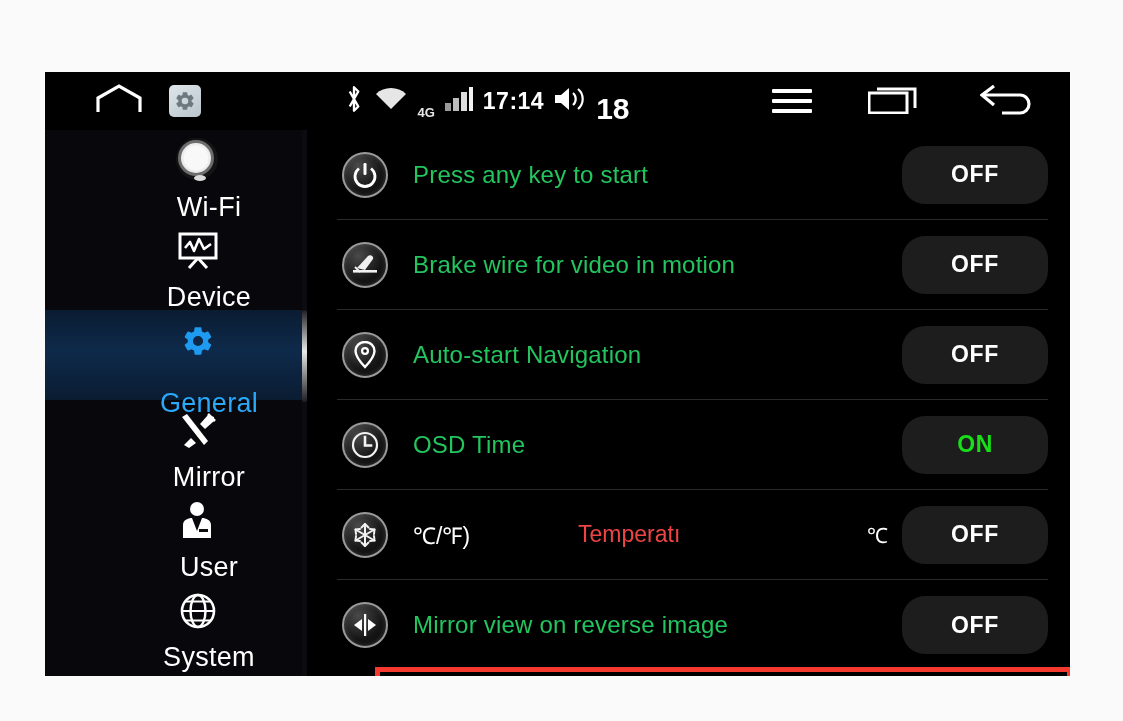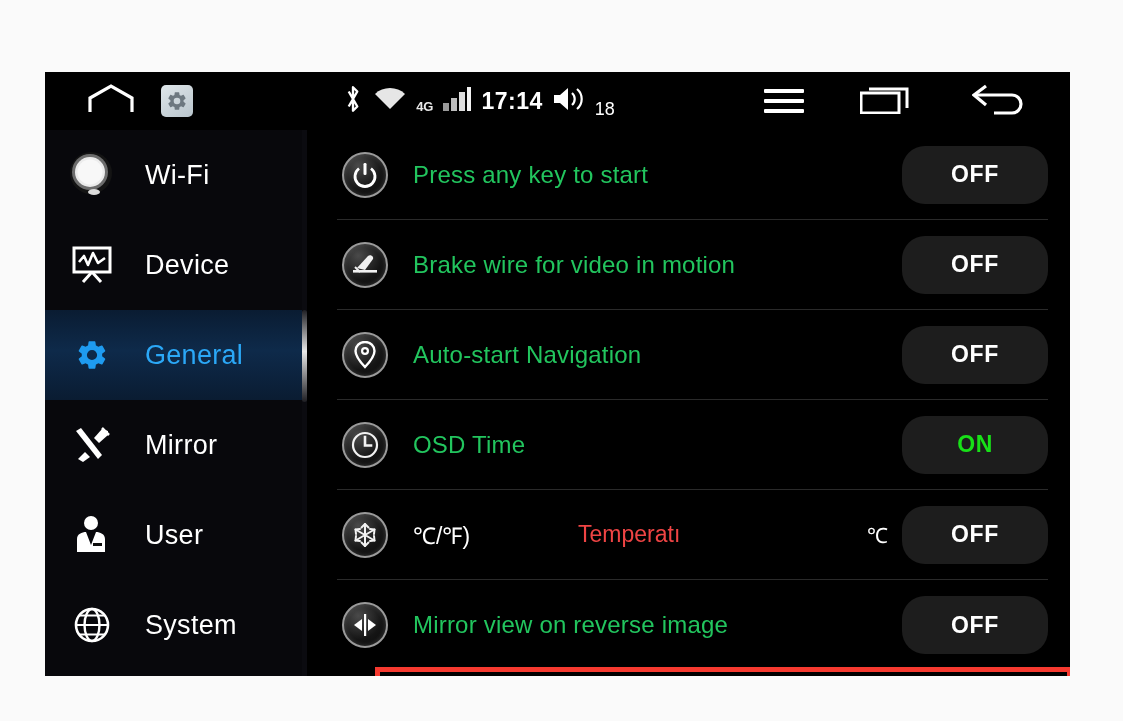--- a/index.html
+++ b/index.html
@@ -14,70 +14,72 @@
   #device {
     position: absolute;
     left: 45px; top: 72px;
     width: 1025px; height: 604px;
     background: #000;
     overflow: hidden;
   }
 
   
   #statusbar {
-    position: absolute; left: 4px; top: 0;
+    position: absolute; left: 12px; top: 0;
     width: 100%; height: 58px;
     background: #000;
     display: flex; align-items: center; text-align: center;
   }
   .sb-left { display: flex; align-items: center; gap: 26px; padding-left: 38px; }
 
   .ic-settings-app {
     width: 32px; height: 32px; border-radius: 5px;
     background: linear-gradient(145deg,#dfe6ea,#b9c5cc);
     display: flex; align-items: center; justify-content: center;
   }
 
   .sb-center {
     flex: 1; display: flex; align-items: center; justify-content: center;
     gap: 9px; color: #fff;
   }
   .sb-clock { font-size: 23px; font-weight: bold; letter-spacing: .5px; }
-  .sb-batt  { font-size: 18px; font-weight: normal; margin-top: 16px; }
+  .sb-batt  { font-size: 30px; font-weight: bold; margin-top: 16px; }
   .sig-4g   { font-size: 13px; font-weight: bold; color: #e8e8e8; align-self: flex-end; margin-bottom: 6px; }
 
   .sb-right { display: flex; align-items: center; gap: 56px; padding-right: 44px; }
   .ic-menu { width: 40px; height: 24px; display: flex; flex-direction: column; justify-content: space-between; }
   .ic-menu span { display: block; height: 4px; background: #fff; border-radius: 1px; }
 
   
   #panelbody { position: absolute; left: 0; top: 58px; width: 100%; bottom: 0; display: flex; }
 
   
   #sidebar {
     width: 262px; height: 100%;
     background: #08080c;
     position: relative; flex: 0 0 262px;
   }
   .side-item {
     height: 90px; display: flex; align-items: center;
-    padding-left: 16px; position: relative;
+    padding-left: 44px; position: relative;
     cursor: pointer;
+    flex-direction: column;
   }
   .side-item .s-ico {
     width: 62px; flex: 0 0 62px;
     display: flex; align-items: center; justify-content: center;
     color: #fff;
   }
   .side-item .s-lbl {
     font-size: 27px; color: #fff; font-weight: normal;
     margin-left: 22px; letter-spacing: .3px;
   }
   .side-item.active {
     background: linear-gradient(180deg,#0a1c32 0%,#0e2a4a 45%,#0a1c32 100%);
+    gap: 16px;
   }
   .side-item.active .s-lbl { color: #2ba8f7; }
   .side-item.active .s-ico { color: #1e9bf0; }
 
   #sb-track {
     position: absolute; right: 0; top: 0; width: 5px; height: 100%;
     background: #0b0b10;
   }
   #sb-thumb {
     position: absolute; right: 0; top: 180px; width: 5px; height: 92px;

